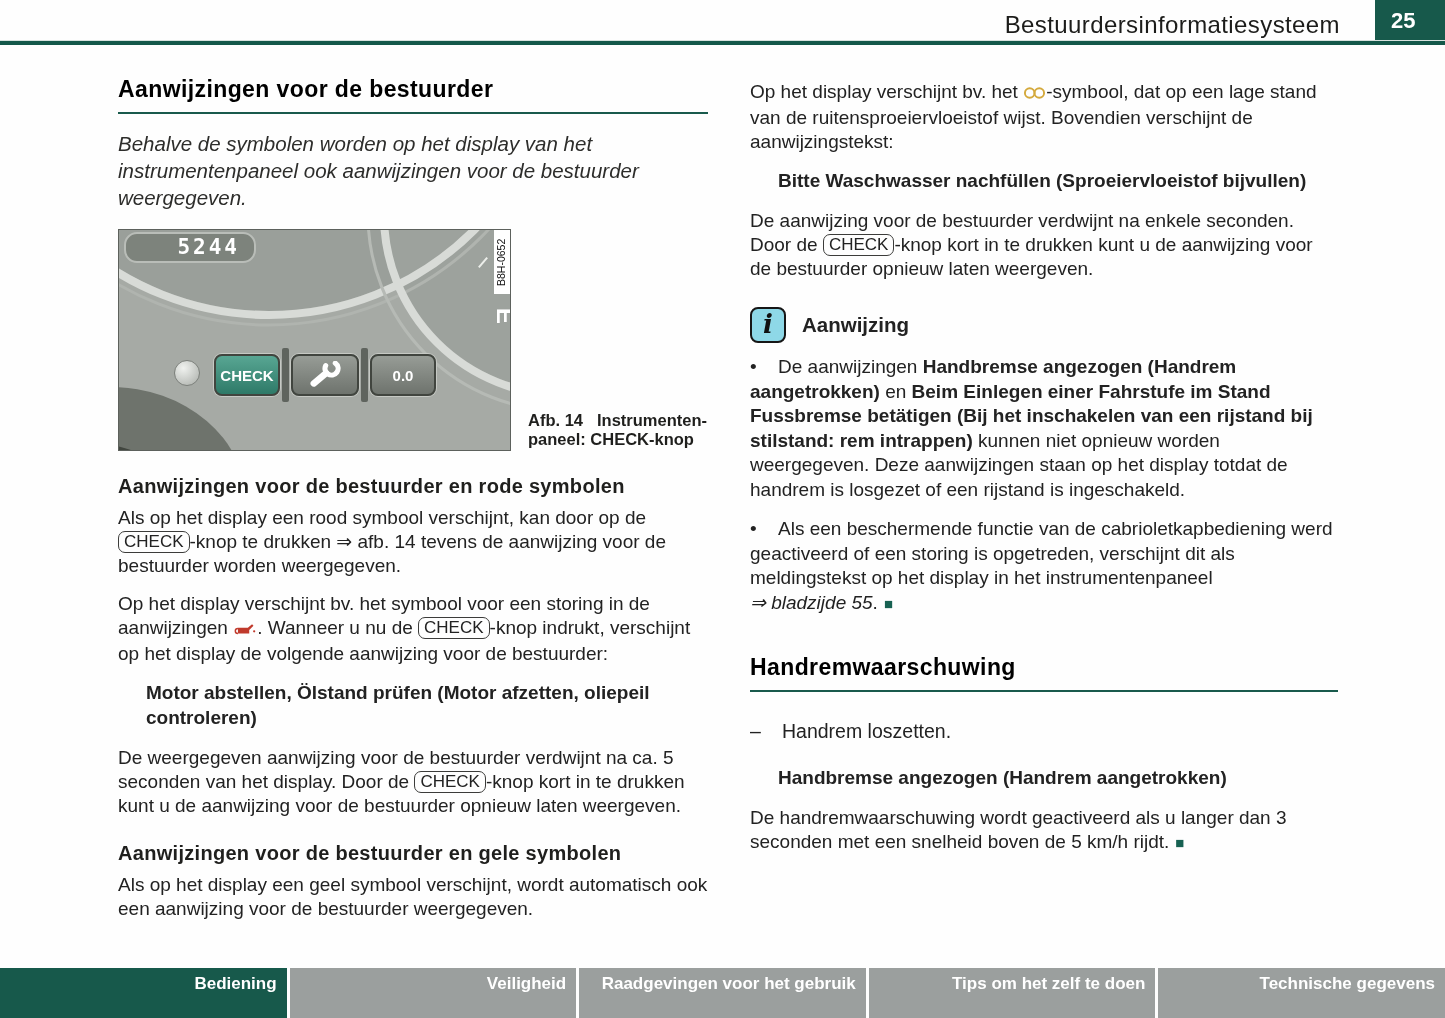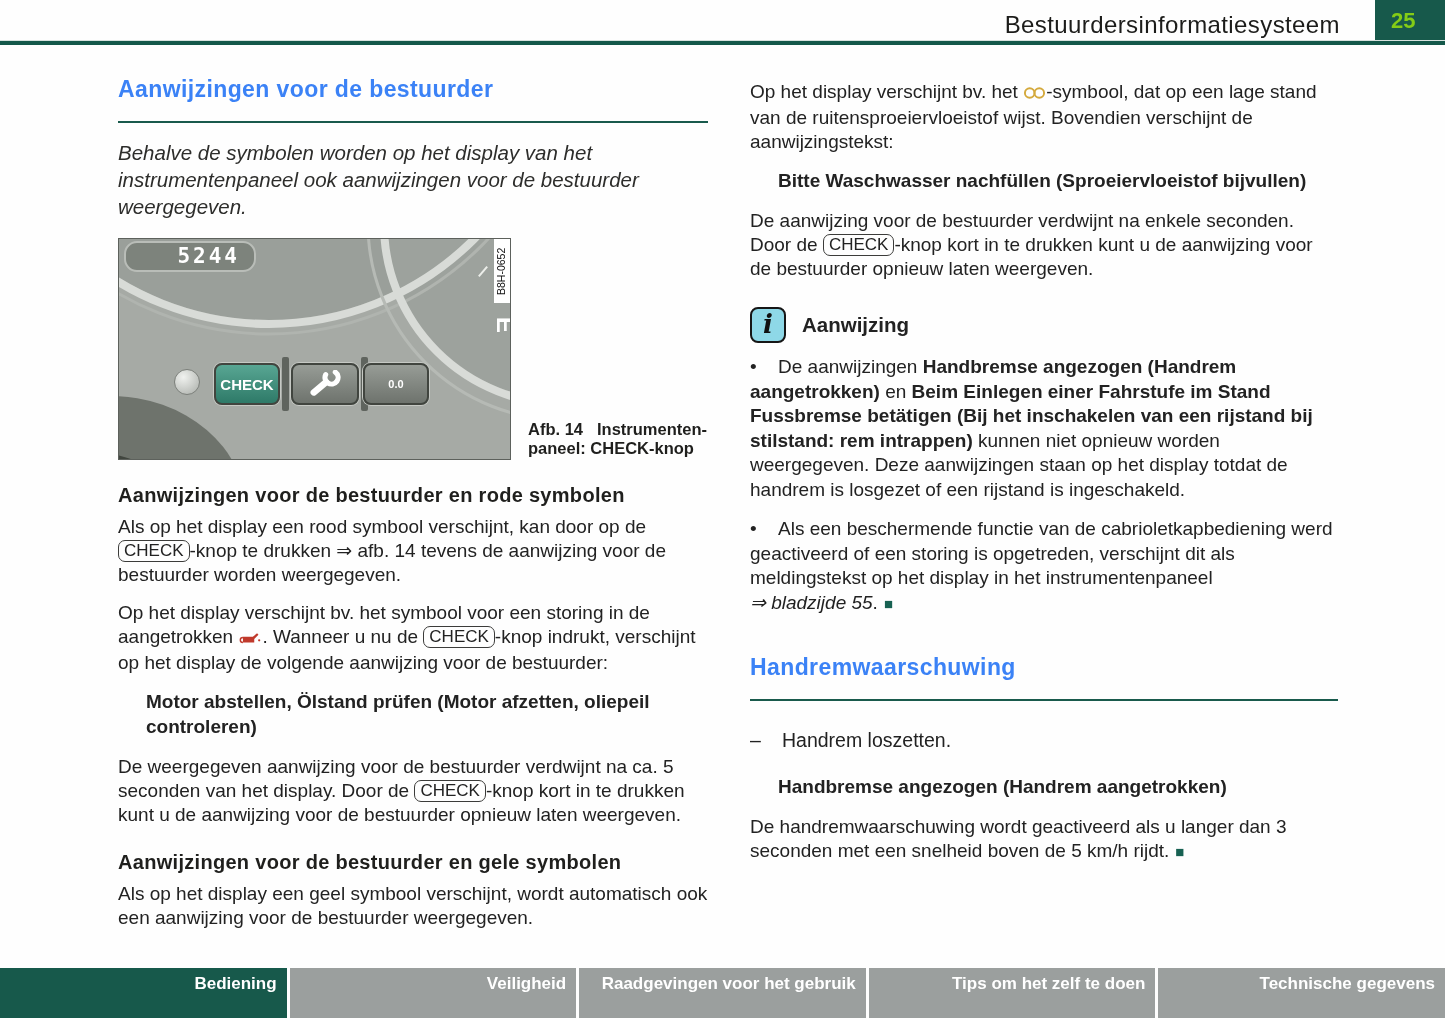--- a/index.html
+++ b/index.html
@@ -4,32 +4,32 @@
 <style>
   * { margin:0; padding:0; box-sizing:border-box; }
   html,body { background:#ffffff; }
   body { font-family:"Liberation Sans", sans-serif; color:#222; }
   .page { position:relative; width:1445px; height:1018px; background:#fefefe; overflow:hidden; }
 
   
   .header-title { position:absolute; top:11px; right:105px; font-size:24px; font-weight:normal;
                   color:#1c1c1a; letter-spacing:0.4px; }
   .page-badge { position:absolute; top:0; right:0; width:70px; height:41px; background:#17594b;
-                color:#84cc16; font-size:22px; font-weight:bold; display:flex; align-items:center;
+                color:#ffffff; font-size:22px; font-weight:bold; display:flex; align-items:center;
                 padding-left:16px; }
   .header-rule { position:absolute; top:40px; left:0; width:1445px; height:5px; background:#14584a;
                  border-top:1px solid #d8e2de; }
 
   
   .col { position:absolute; top:70px; }
   .col-left  { left:118px; width:590px; }
   .col-right { left:750px; width:588px; }
 
-  h2.sec { font-size:23px; font-weight:bold; color:#3b82f6; letter-spacing:0.4px;
-           padding-bottom:18px; border-bottom:2px solid #195a4c; margin:6px 0 16px 0; }
+  h2.sec { font-size:23px; font-weight:bold; color:#000000; letter-spacing:0.4px;
+           padding-bottom:9px; border-bottom:2px solid #195a4c; margin:6px 0 16px 0; }
   .intro { font-style:italic; font-size:20.5px; line-height:27px; color:#2d2d2b; margin-bottom:18px; }
   h3.sub { font-size:20px; font-weight:bold; color:#1f1f1d; letter-spacing:0.3px; margin:24px 0 8px; }
   p.body { font-size:19px; line-height:24px; margin:0 0 14px; }
   .msg   { font-size:19px; line-height:25px; font-weight:bold; margin:4px 0 16px 28px; }
 
   .key { display:inline-block; border:1.5px solid #3c3c3a; border-radius:7px; padding:0 5px 1px;
          line-height:19px; font-size:17px; position:relative; top:-1px; white-space:nowrap; }
   .inline-ic { display:inline-block; vertical-align:-2px; }
   .sq { color:#176152; font-size:15px; margin-left:6px; }
 
@@ -43,21 +43,21 @@
          font-family:"DejaVu Sans Mono", monospace; font-weight:bold; font-size:21px;
          text-align:right; padding-right:14px; line-height:26px; letter-spacing:3px; }
   .knob { position:absolute; left:55px; top:130px; width:26px; height:26px; border-radius:50%;
           background:radial-gradient(circle at 35% 30%, #f0f2ef, #a9ada8); border:1px solid #7c807b; }
   .pbtn { position:absolute; top:124px; height:42px; border-radius:8px; border:2px solid #41453f;
           display:flex; align-items:center; justify-content:center; color:#fff; font-weight:bold;
           box-shadow:0 0 0 1px #c6c9c4; }
   .pbtn.gray  { background:linear-gradient(180deg,#979c96,#6e736d); }
   .btn-check  { left:95px;  width:66px; font-size:15px; background:linear-gradient(180deg,#58a693,#2e7a68); }
   .btn-wrench { left:172px; width:68px; }
-  .btn-trip   { left:244px; width:66px; font-size:11px; }
+  .btn-trip   { left:251px; width:66px; font-size:15px; }
   .bar { position:absolute; top:118px; width:7px; height:54px; background:#5f645e; border-radius:2px; }
   .bar1 { left:163px; } .bar2 { left:242px; }
   .code-strip { position:absolute; right:0; top:0; width:16px; height:64px; background:#fff;
                 color:#111; font-size:10.5px; writing-mode:vertical-rl; transform:rotate(180deg);
                 text-align:center; line-height:15px; }
   .fuel-e { position:absolute; right:-3px; top:72px; color:#fff; font-weight:bold; font-size:24px;
             transform:rotate(90deg); }
   .needle { position:absolute; right:26px; top:26px; width:2px; height:13px; background:#eceeea;
             transform:rotate(40deg); }
   .caption { position:absolute; left:410px; bottom:2px; width:180px; font-weight:bold;
@@ -134,21 +134,21 @@
       <div class="caption">
         <div><span class="cap-label">Afb. 14</span><span>Instrumenten-</span></div>
         <div>paneel: CHECK-knop</div>
       </div>
     </div>
 
     <h3 class="sub">Aanwijzingen voor de bestuurder en rode symbolen</h3>
 
     <p class="body"><span>Als op het display een rood symbool verschijnt, kan door op de </span><span class="key">CHECK</span><span>-knop te drukken ⇒ afb. 14 tevens de aanwijzing voor de bestuurder worden weergegeven.</span></p>
 
-    <p class="body"><span>Op het display verschijnt bv. het symbool voor een storing in de aangetrokken </span><span class="inline-ic"><svg width="24" height="15" viewBox="0 0 34 20">
+    <p class="body"><span>Op het display verschijnt bv. het symbool voor een storing in de aanwijzingen </span><span class="inline-ic"><svg width="24" height="15" viewBox="0 0 34 20">
         <path d="M7 9 h14 l6 -5 2 2 -6 6 v5 H7 Z" fill="#c0392b"></path>
         <path d="M7 10 c-5 0 -5 7 0 7" stroke="#c0392b" stroke-width="2" fill="none"></path>
         <circle cx="30" cy="14" r="1.6" fill="#c0392b"></circle>
       </svg></span><span>. Wanneer u nu de </span><span class="key">CHECK</span><span>-knop indrukt, verschijnt op het display de volgende aanwijzing voor de bestuurder:</span></p>
 
     <div class="msg">Motor abstellen, Ölstand prüfen (Motor afzetten, oliepeil controleren)</div>
 
     <p class="body"><span>De weergegeven aanwijzing voor de bestuurder verdwijnt na ca. 5 seconden van het display. Door de </span><span class="key">CHECK</span><span>-knop kort in te drukken kunt u de aanwijzing voor de bestuurder opnieuw laten weergeven.</span></p>
 
     <h3 class="sub">Aanwijzingen voor de bestuurder en gele symbolen</h3>

